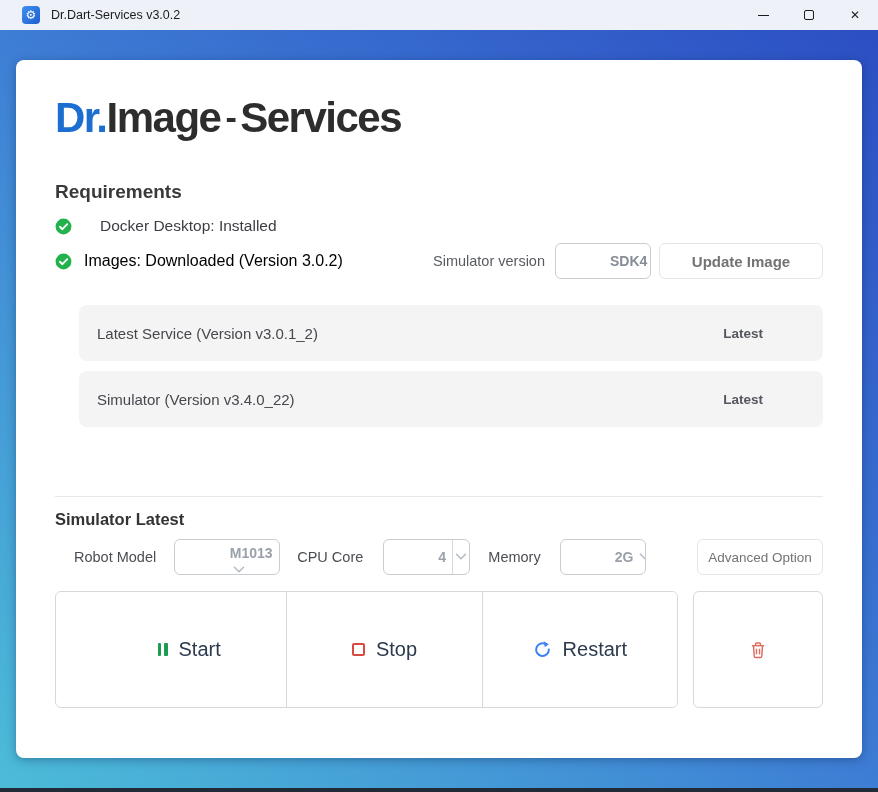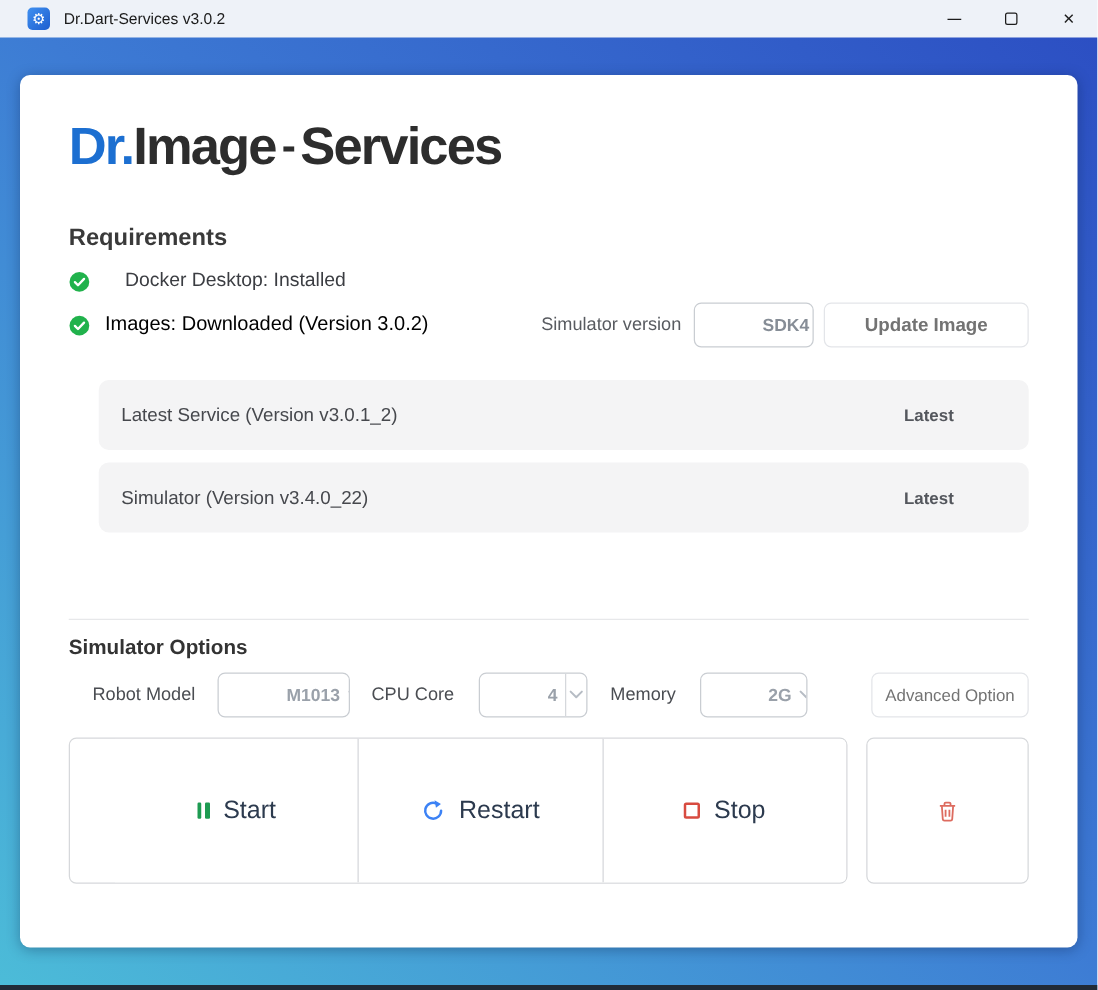--- a/index.html
+++ b/index.html
@@ -68,21 +68,21 @@
   .service-row.first { margin-top:26px; }
   .service-row + .service-row { margin-top:10px; }
   .service-name { font-size:15px; color:#46484d; }
   .service-badge { font-size:13.5px; font-weight:700; color:#54575d; }
 
   
   .divider { margin-top:69px; height:1px; background:#e7e8ea; }
   .options-heading { margin-top:13px; font-size:16.5px; font-weight:700; color:#333; }
   .options-row { margin-top:10px; display:flex; align-items:center; }
   .opt-label { font-size:14.5px; color:#4a4d52;margin-left:19px; }
-  .dd-model { width:106px; margin-left:18px; }
+  .dd-model { width:106px; margin-left:18px;flex-direction:column; }
   .dd-cpu   { width:87px;  margin-left:20px; }
   .dd-mem   { width:86px;  margin-left:19px; }
   .lbl-cpu { margin-left:17px; }
   .lbl-mem { margin-left:18px; }
   .options-row .dd-value { color:#9aa1aa; }
 
   
   .actions-row { margin-top:16px; display:flex; }
   .btn-group { width:623px; height:117px; border:1px solid #d6d8db; border-radius:6px;
                display:flex; overflow:hidden; background:#fff;padding-left:36px; }
@@ -163,21 +163,21 @@
       <div class="service-row first">
         <span class="service-name">Latest Service (Version v3.0.1_2)</span>
         <span class="service-badge">Latest</span>
       </div>
       <div class="service-row">
         <span class="service-name">Simulator (Version v3.4.0_22)</span>
         <span class="service-badge">Latest</span>
       </div>
 
       <div class="divider"></div>
-      <div class="options-heading">Simulator Options</div>
+      <div class="options-heading">Simulator Latest</div>
 
       <div class="options-row">
         <span class="opt-label">Robot Model</span>
         <div class="dropdown dd-model">
           <span class="dd-value">M1013</span>
           <span class="dd-divider"></span>
           <span class="dd-caret">
             <svg width="12" height="8" viewBox="0 0 12 8">
               <path d="M1.5 1.3 L6 5.8 L10.5 1.3" fill="none" stroke="#b6bcc4" stroke-width="1.6" stroke-linecap="round" stroke-linejoin="round"></path>
             </svg>
@@ -212,29 +212,29 @@
       <div class="actions-row">
         <div class="btn-group">
           <button class="big-btn">
             <span class="pause-bars">
                 <span></span>
                 <span></span>
               </span>
             <span>Start</span>
           </button>
           <button class="big-btn">
+            <span class="stop-square"></span>
+            <span>Stop</span>
+          </button>
+          <button class="big-btn">
             <svg width="19" height="19" viewBox="0 0 20 20">
               <path d="M16.7 10 A6.7 6.7 0 1 1 12.6 3.9" fill="none" stroke="#3c82f5" stroke-width="2.1" stroke-linecap="round"></path>
               <path d="M11.2 1.2 L16.6 4.4 L12.4 7.6 Z" fill="#3c82f5"></path>
             </svg>
             <span>Restart</span>
-          </button>
-          <button class="big-btn">
-            <span class="stop-square"></span>
-            <span>Stop</span>
           </button>
         </div>
         <button class="trash-btn">
           <svg width="18" height="18" viewBox="0 0 20 20" fill="none" stroke="#dd6b5f" stroke-width="1.6">
             <path d="M3.2 5.2 h13.6"></path>
             <path d="M7.3 5 V3.4 a1.1 1.1 0 0 1 1.1-1.1 h3.2 a1.1 1.1 0 0 1 1.1 1.1 V5"></path>
             <path d="M5 5.4 l0.8 11.6 a1.5 1.5 0 0 0 1.5 1.4 h5.4 a1.5 1.5 0 0 0 1.5-1.4 L15 5.4"></path>
             <path d="M8.3 8.6 v6.2"></path>
             <path d="M11.7 8.6 v6.2"></path>
           </svg>

